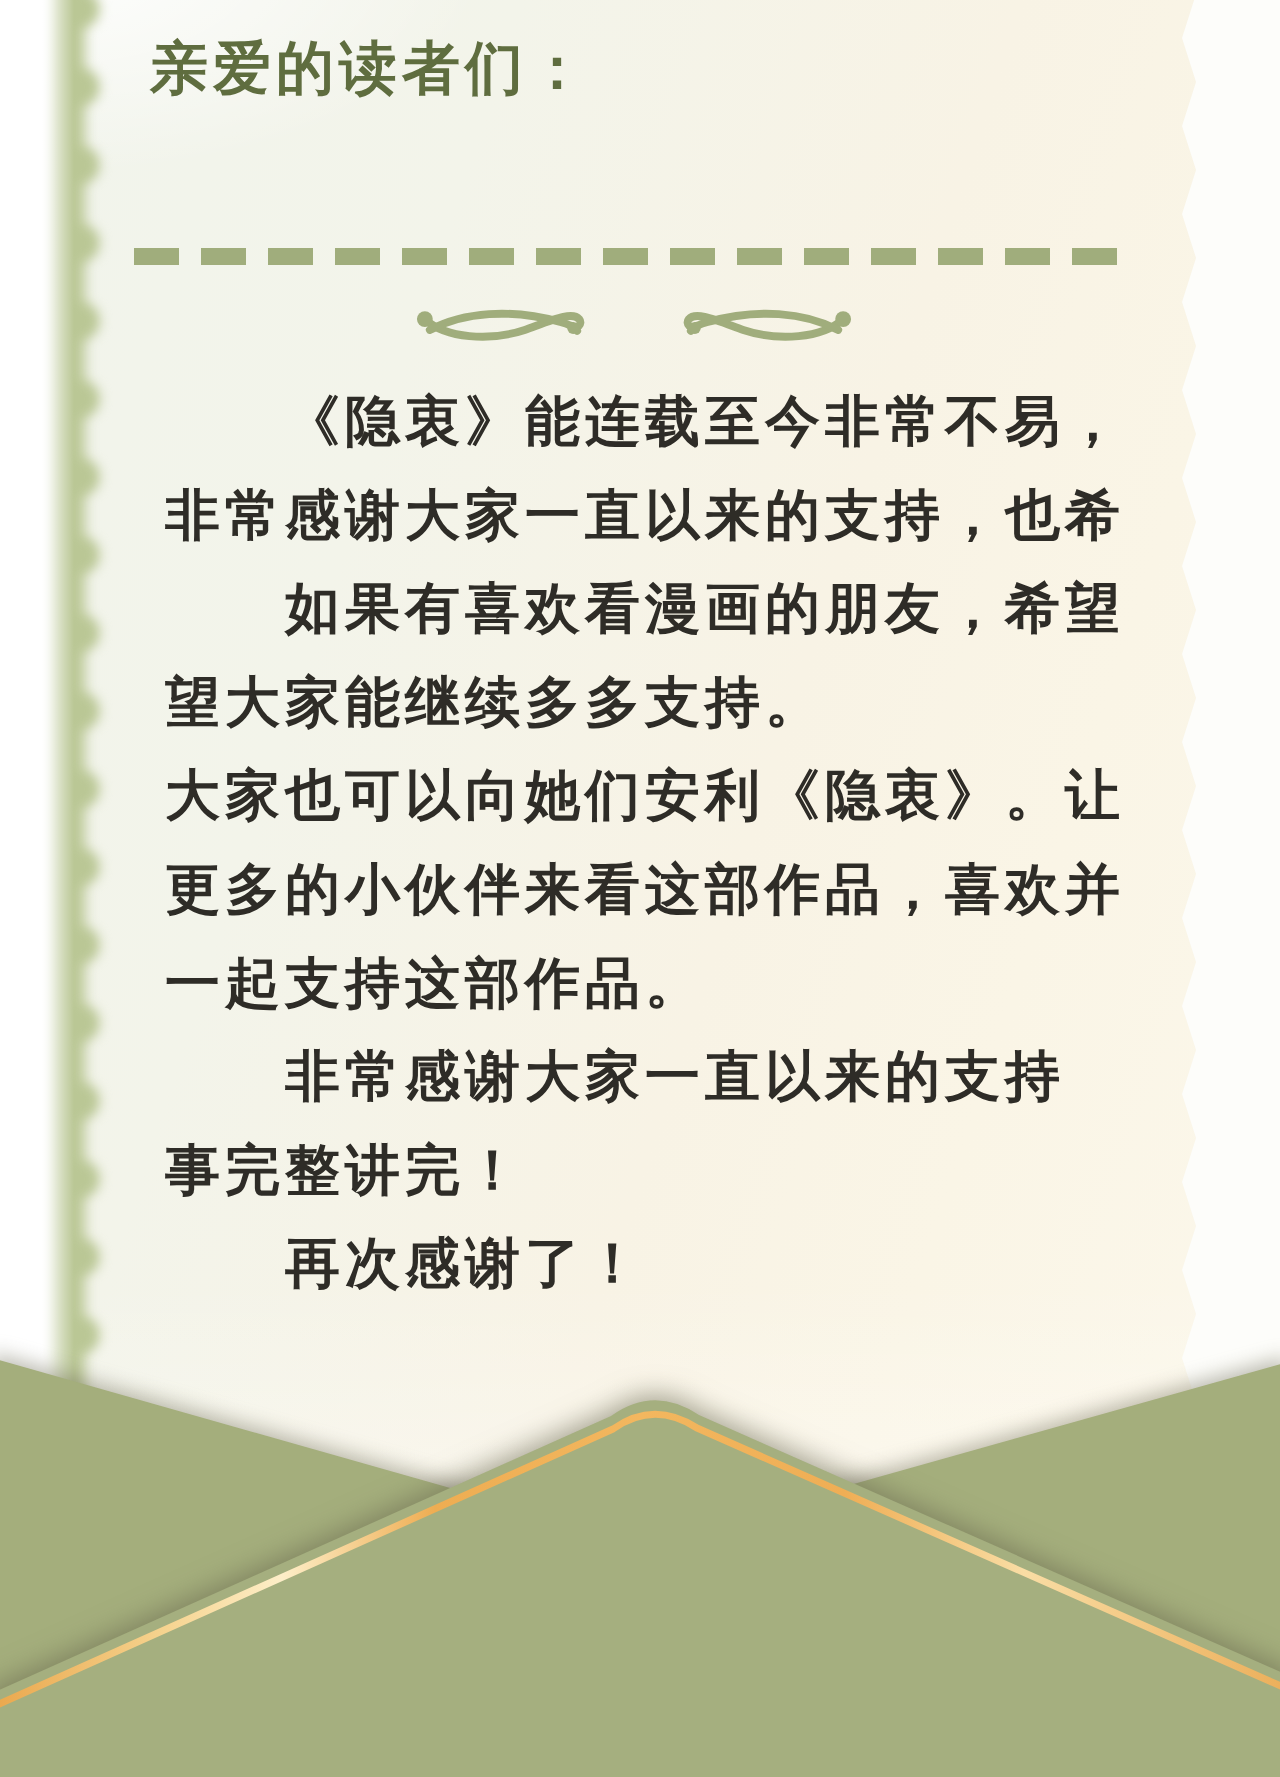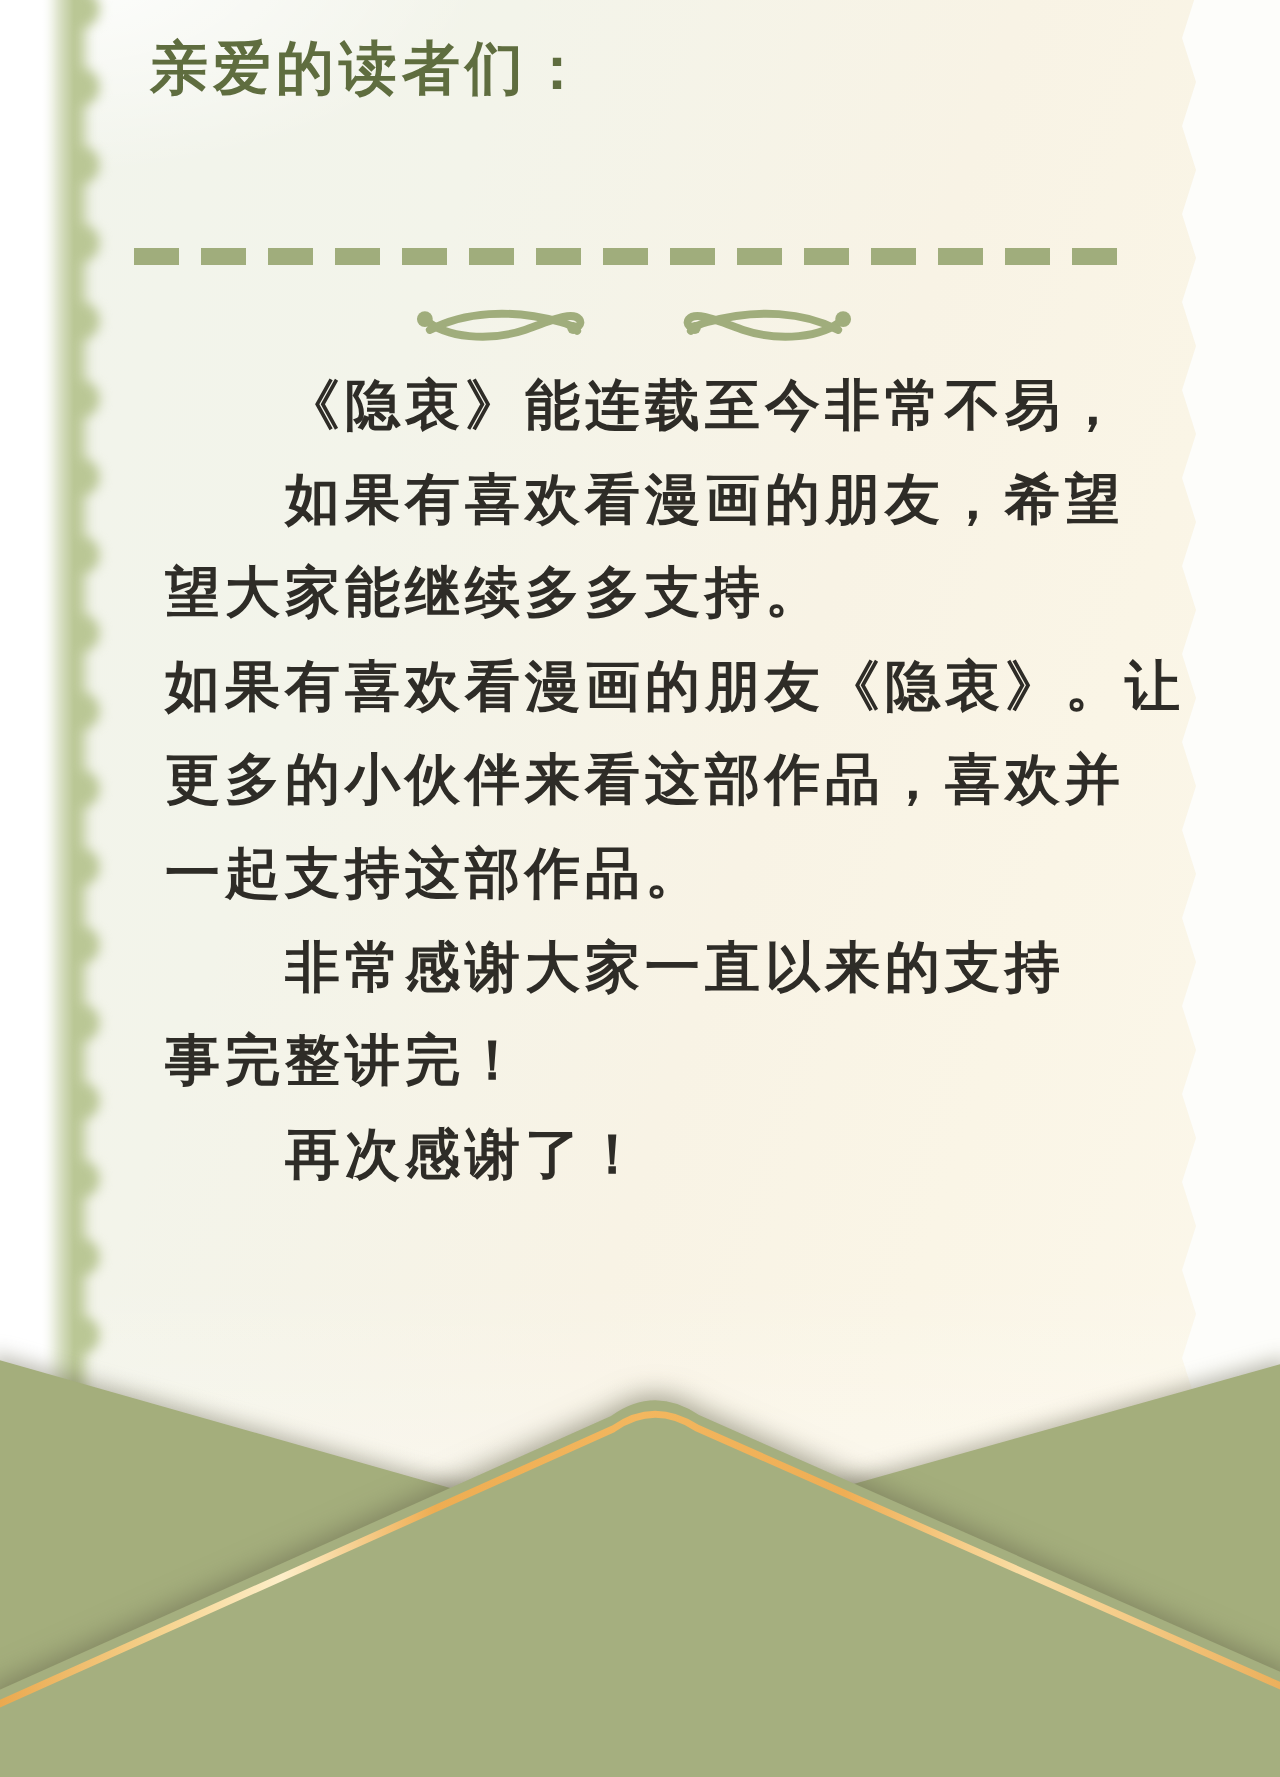--- a/index.html
+++ b/index.html
@@ -45,21 +45,21 @@
   #divider{
     position:absolute;left:134px;top:248px;width:994px;height:17px;
     background:repeating-linear-gradient(90deg, var(--dash-green) 0 45px, rgba(0,0,0,0) 45px 67px);
   }
   .flourish{position:absolute;top:298px;width:178px;height:52px;}
   #flourish-left{left:412px;}
   #flourish-right{left:678px;transform:scaleX(-1);}
   .flourish svg{width:100%;height:100%;display:block;}
   
   #letter-body{
-    position:absolute;left:165px;top:359px;width:1010px;
+    position:absolute;left:165px;top:375px;width:1010px;
     color:var(--body-text);
   }
   .line{
     height:93.6px;line-height:93.6px;
     font-size:55px;font-weight:700;letter-spacing:5px;
     white-space:nowrap;
   }
   .line.indent{padding-left:120px;}
   
   #envelope{position:absolute;left:0;top:0;width:1280px;height:1777px;pointer-events:none;}
@@ -97,23 +97,24 @@
         <path d="M14,22 C34,40 78,44 114,32 C142,22 162,13 169,21 C173,26 167,32 161,28"></path>
         <path d="M18,32 C52,14 100,10 150,24 C158,26 164,29 167,33"></path>
       </g>
       <circle cx="13" cy="21" r="8" fill="#a0ad7c"></circle>
       <circle cx="163" cy="30" r="6" fill="#a0ad7c"></circle>
     </svg>
   </span>
 
   <div id="letter-body">
       <div class="line indent">《隐衷》能连载至今非常不易，</div>
+      <div class="line">非常感谢大家一直以来的支持，也希</div>
       <div class="line indent">如果有喜欢看漫画的朋友，希望</div>
       <div class="line">望大家能继续多多支持。</div>
-      <div class="line">如果有喜欢看漫画的朋友《隐衷》。让</div>
+      <div class="line">大家也可以向她们安利《隐衷》。让</div>
       <div class="line">更多的小伙伴来看这部作品，喜欢并</div>
       <div class="line">一起支持这部作品。</div>
       <div class="line indent">非常感谢大家一直以来的支持</div>
       <div class="line">事完整讲完！</div>
       <div class="line indent">再次感谢了！</div>
     </div>
 
   <svg id="envelope" viewBox="0 0 1280 1777">
     <defs>
       <linearGradient id="goldgrad" x1="0" y1="0" x2="1280" y2="0" gradientUnits="userSpaceOnUse">

